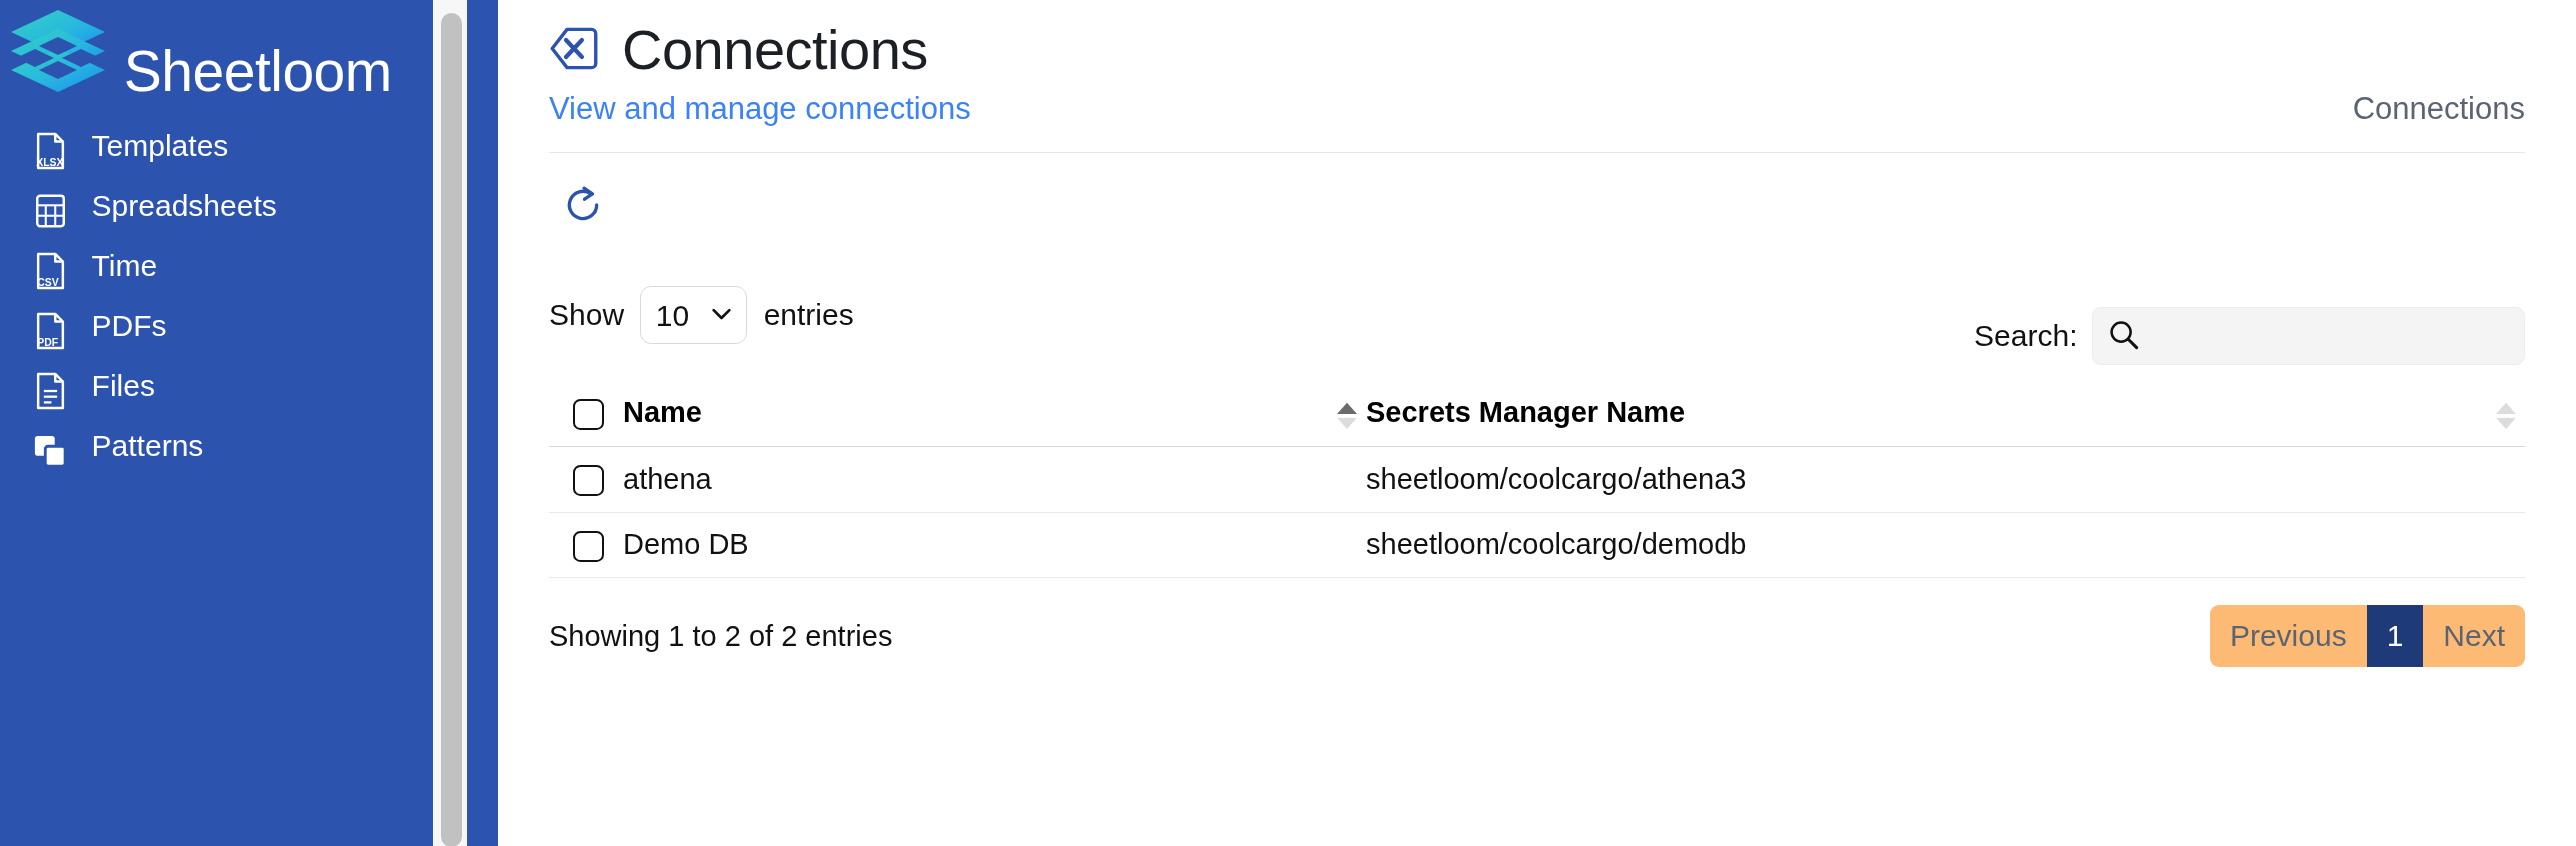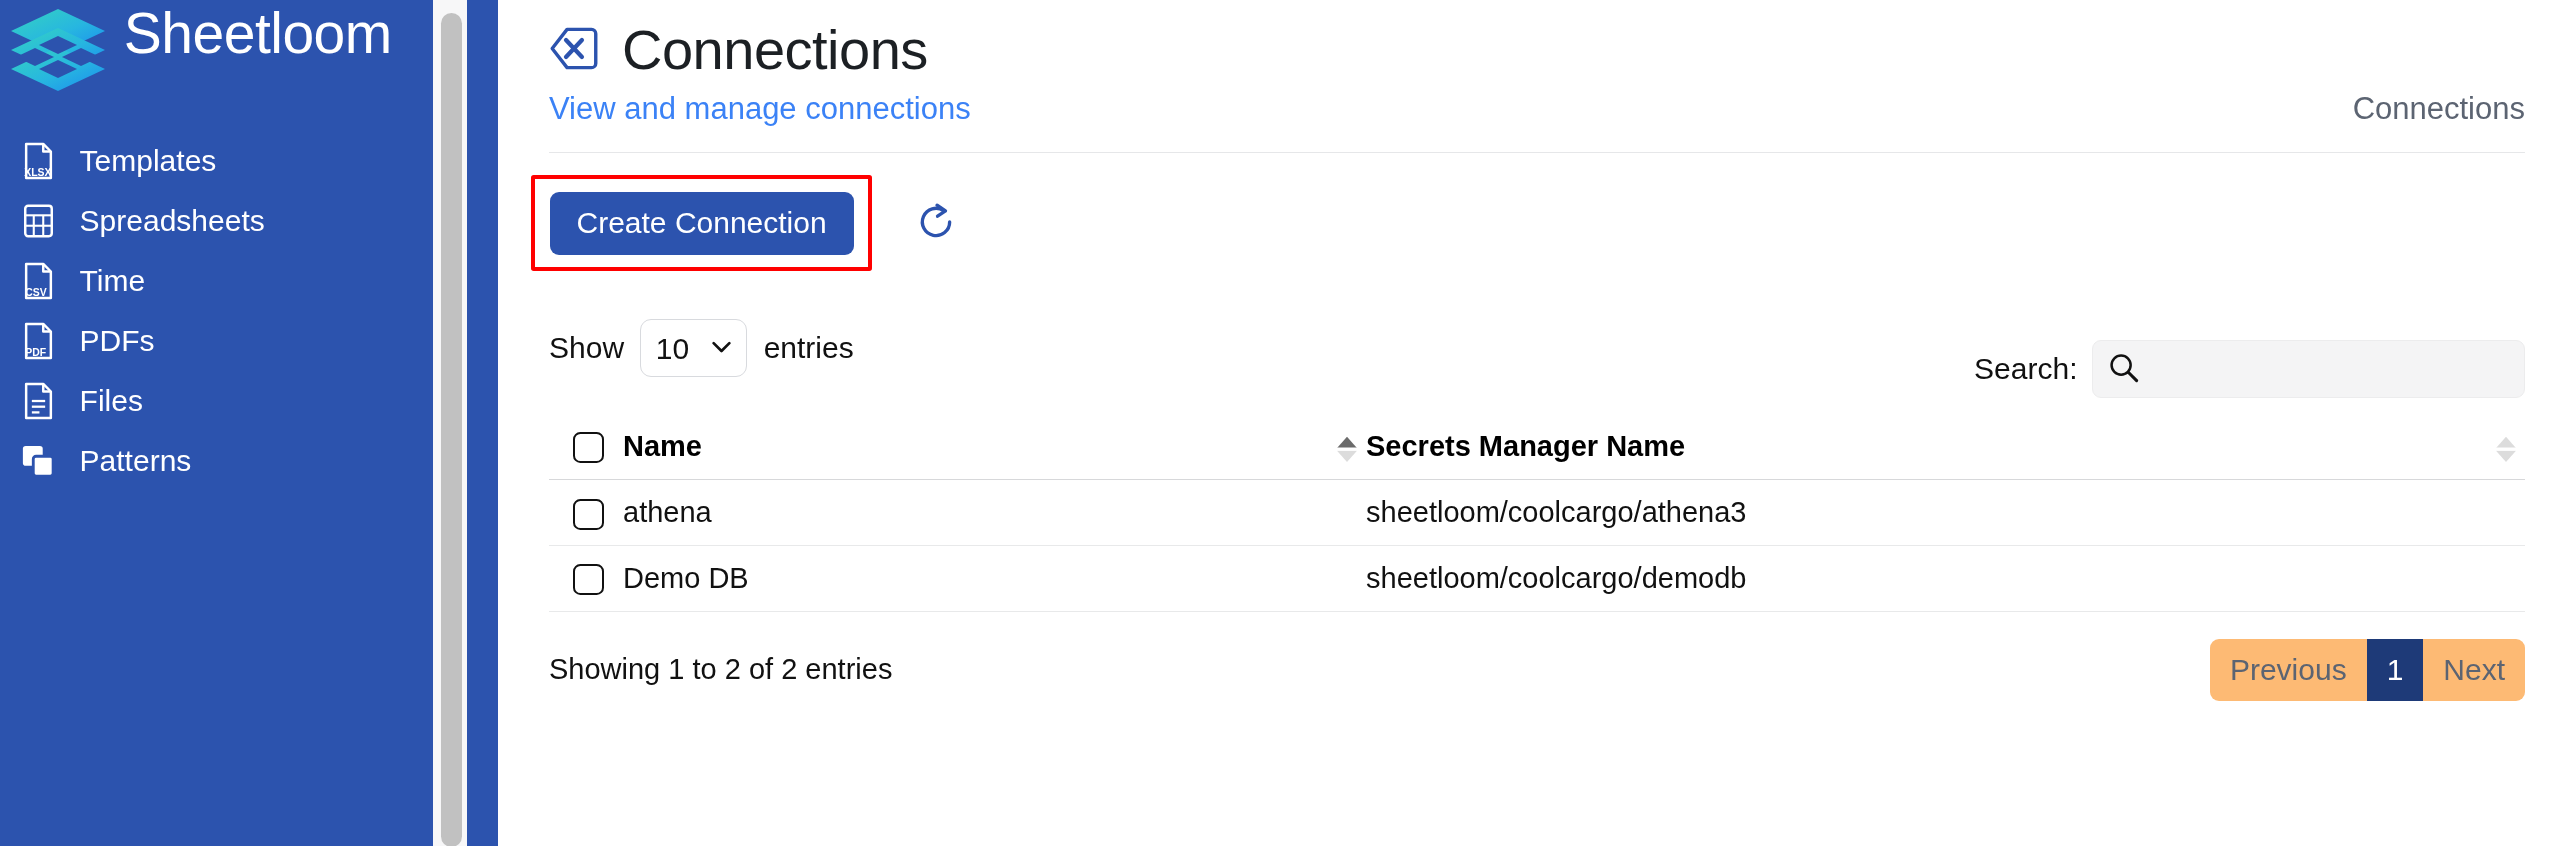--- a/index.html
+++ b/index.html
@@ -12,32 +12,32 @@
   .app { display: flex; width: 2576px; height: 847px; position: relative; }
 
   
   .sidebar {
     width: 498px; height: 847px;
     background: #2c53ae;
     position: relative; flex: 0 0 498px;
     overflow: hidden;
   }
   .brand {
-    display: flex; align-items: flex-start;
+    display: flex; align-items: flex-end;
     gap: 14.5px; padding: 5.4px 0 0 7.3px; height: 100px;
   }
   .brand-logo { width: 102px; height: 94px; flex: 0 0 102px; }
   .brand-name {
     color: #ffffff; font-size: 57px; font-weight: 400;
     letter-spacing: -0.5px; line-height: 1; white-space: nowrap;
   }
   .nav { margin-top: 31px; }
   .nav-item {
-    display: flex; align-items: center;
-    height: 60px; padding-left: 20px; gap: 23.6px;
+    display: flex; align-items: flex-start;
+    height: 60px; padding-left: 32px; gap: 23.6px;
     cursor: pointer;
   }
   .nav-icon {
     width: 36px; height: 40px; flex: 0 0 36px;
     display: flex; align-items: center; justify-content: center;
   }
   .nav-label {
     color: #ffffff; font-size: 30px; font-weight: 400;
     white-space: nowrap; line-height: 1;
   }
@@ -290,23 +290,20 @@
         </span>
         <h1 class="page-title">Connections</h1>
       </div>
       <div class="sub-row">
         <div class="page-sub">View and manage connections</div>
         <div class="breadcrumb">Connections</div>
       </div>
     </div>
 
     <div class="toolbar">
-      <div class="hl-box">
-        <button class="btn-primary">Create Connection</button>
-      </div>
       <button class="refresh-btn">
         <span>
           <svg viewBox="0 0 40 40" width="42" height="42">
             <path d="M33 20 a13 13 0 1 1 -5.6 -10.7" fill="none" stroke="#2c53ae" stroke-width="3.2" stroke-linecap="round"></path>
             <path d="M21 4 L29 9.5 L21.5 14.5" fill="none" stroke="#2c53ae" stroke-width="3.2" stroke-linecap="round" stroke-linejoin="round"></path>
           </svg>
         </span>
       </button>
     </div>
 

